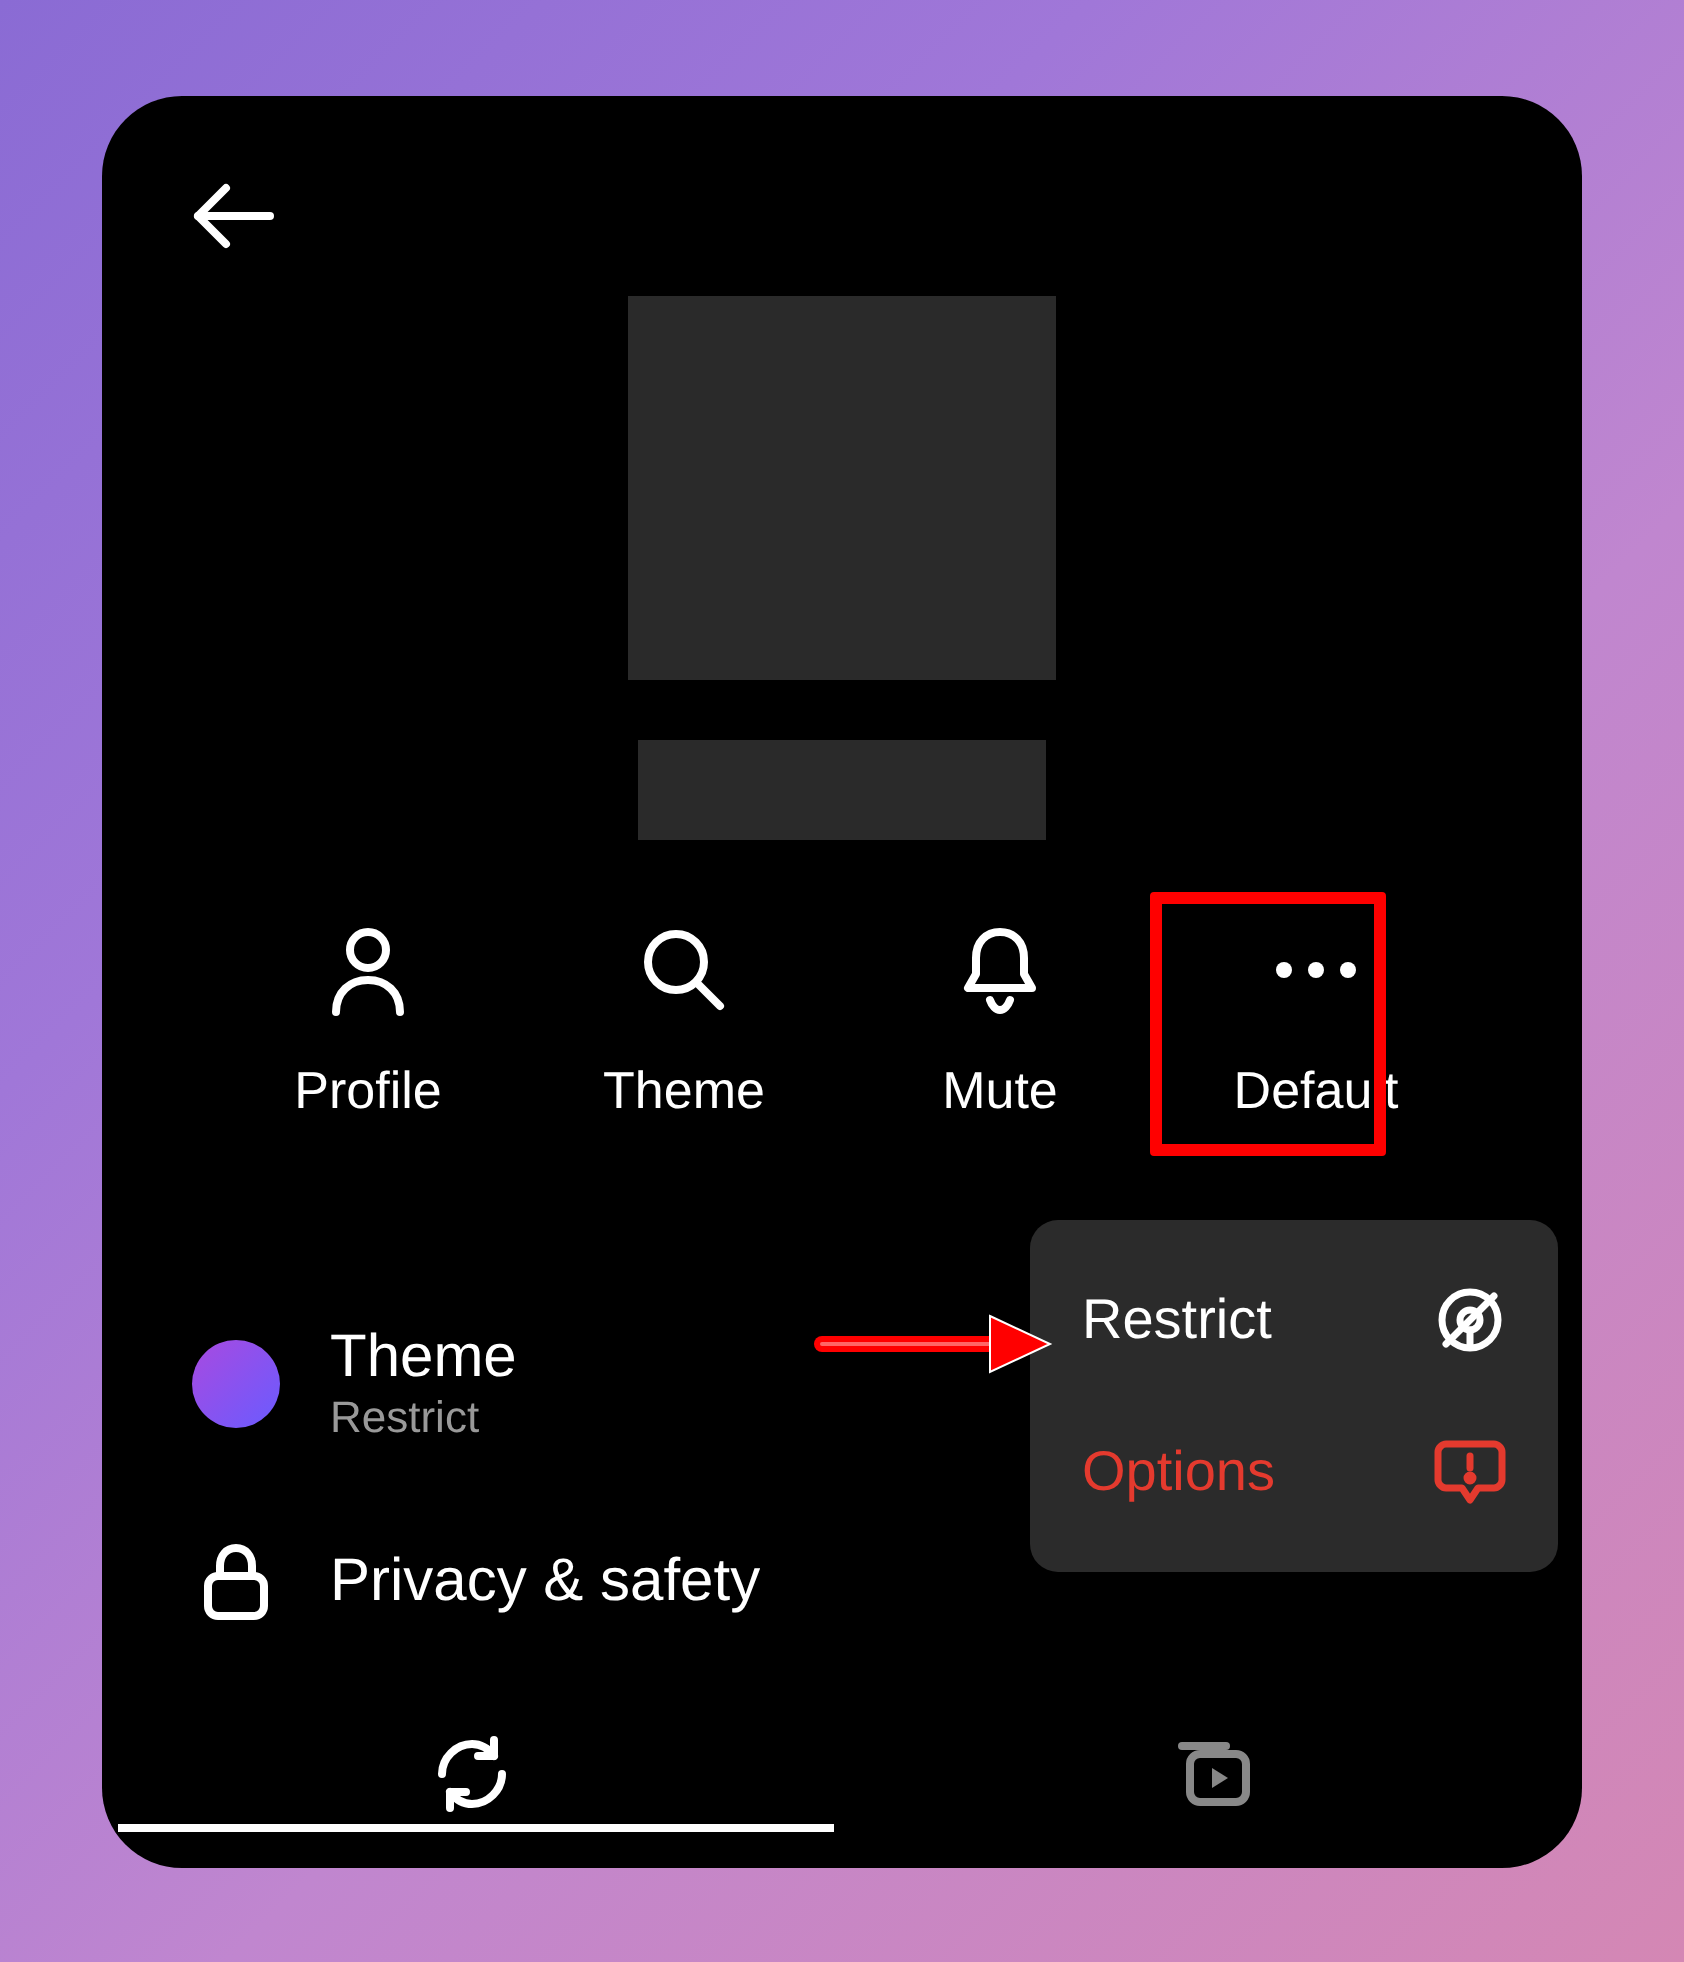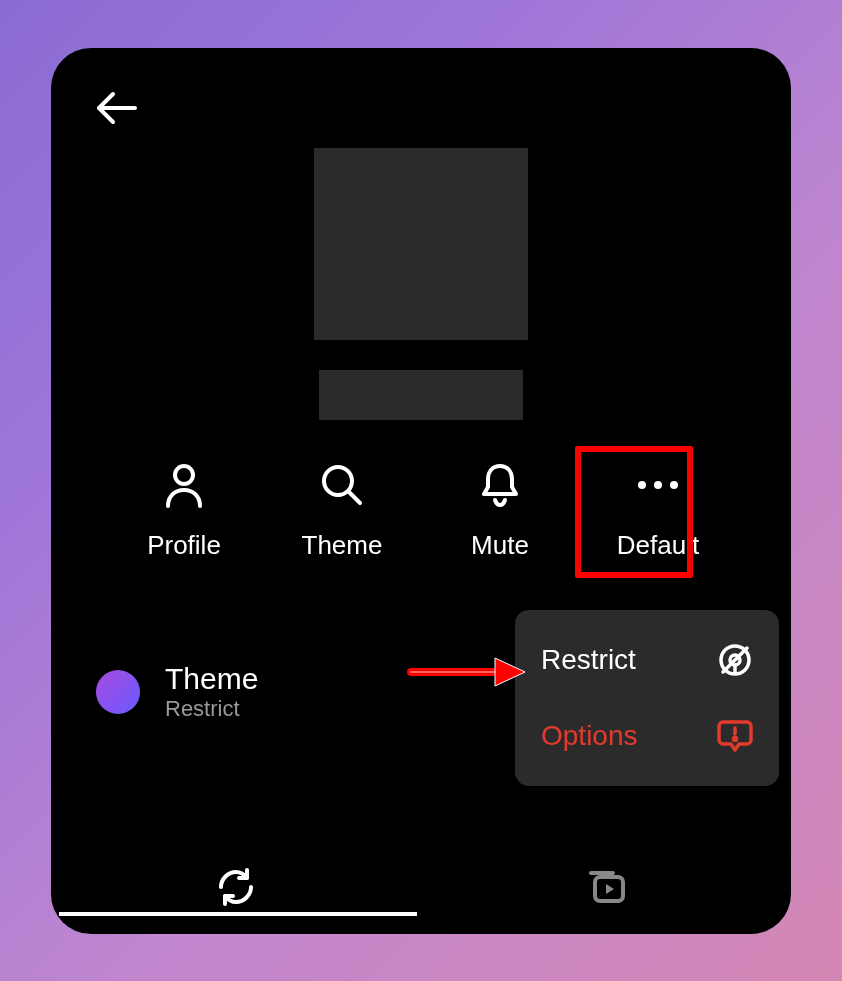--- a/index.html
+++ b/index.html
@@ -233,20 +233,31 @@
   <div class="options-border"></div>
 
   <div class="settings-list">
     <div class="settings-row">
       <div class="settings-icon">
         <div class="theme-orb"></div>
       </div>
       <div class="settings-text">
         <div class="settings-title">Theme</div>
         <div class="settings-sub">Restrict</div>
+      </div>
+    </div>
+    <div class="settings-row" style="margin-top:22px;">
+      <div class="settings-icon">
+        <svg width="34" height="40" viewBox="0 0 34 40" fill="none" stroke="#fff" stroke-width="4" stroke-linecap="round" stroke-linejoin="round">
+          <rect x="3" y="17" width="28" height="20" rx="5"></rect>
+          <path d="M9 17v-5c0-5 3-9 8-9s8 4 8 9v5"></path>
+        </svg>
+      </div>
+      <div class="settings-text">
+        <div class="settings-title">Privacy &amp; safety</div>
       </div>
     </div>
   </div>
 
   <div class="bottom-bar">
     <div class="tab-item">
       <svg width="38" height="38" viewBox="0 0 38 38" fill="none" stroke="#fff" stroke-width="4" stroke-linecap="round" stroke-linejoin="round">
         <path d="M30 10c-3-4-7-6-11-6C11 4 4 11 4 19"></path>
         <polyline points="30,2 30,10 22,10"></polyline>
         <path d="M8 28c3 4 7 6 11 6 8 0 15-7 15-15"></path>

